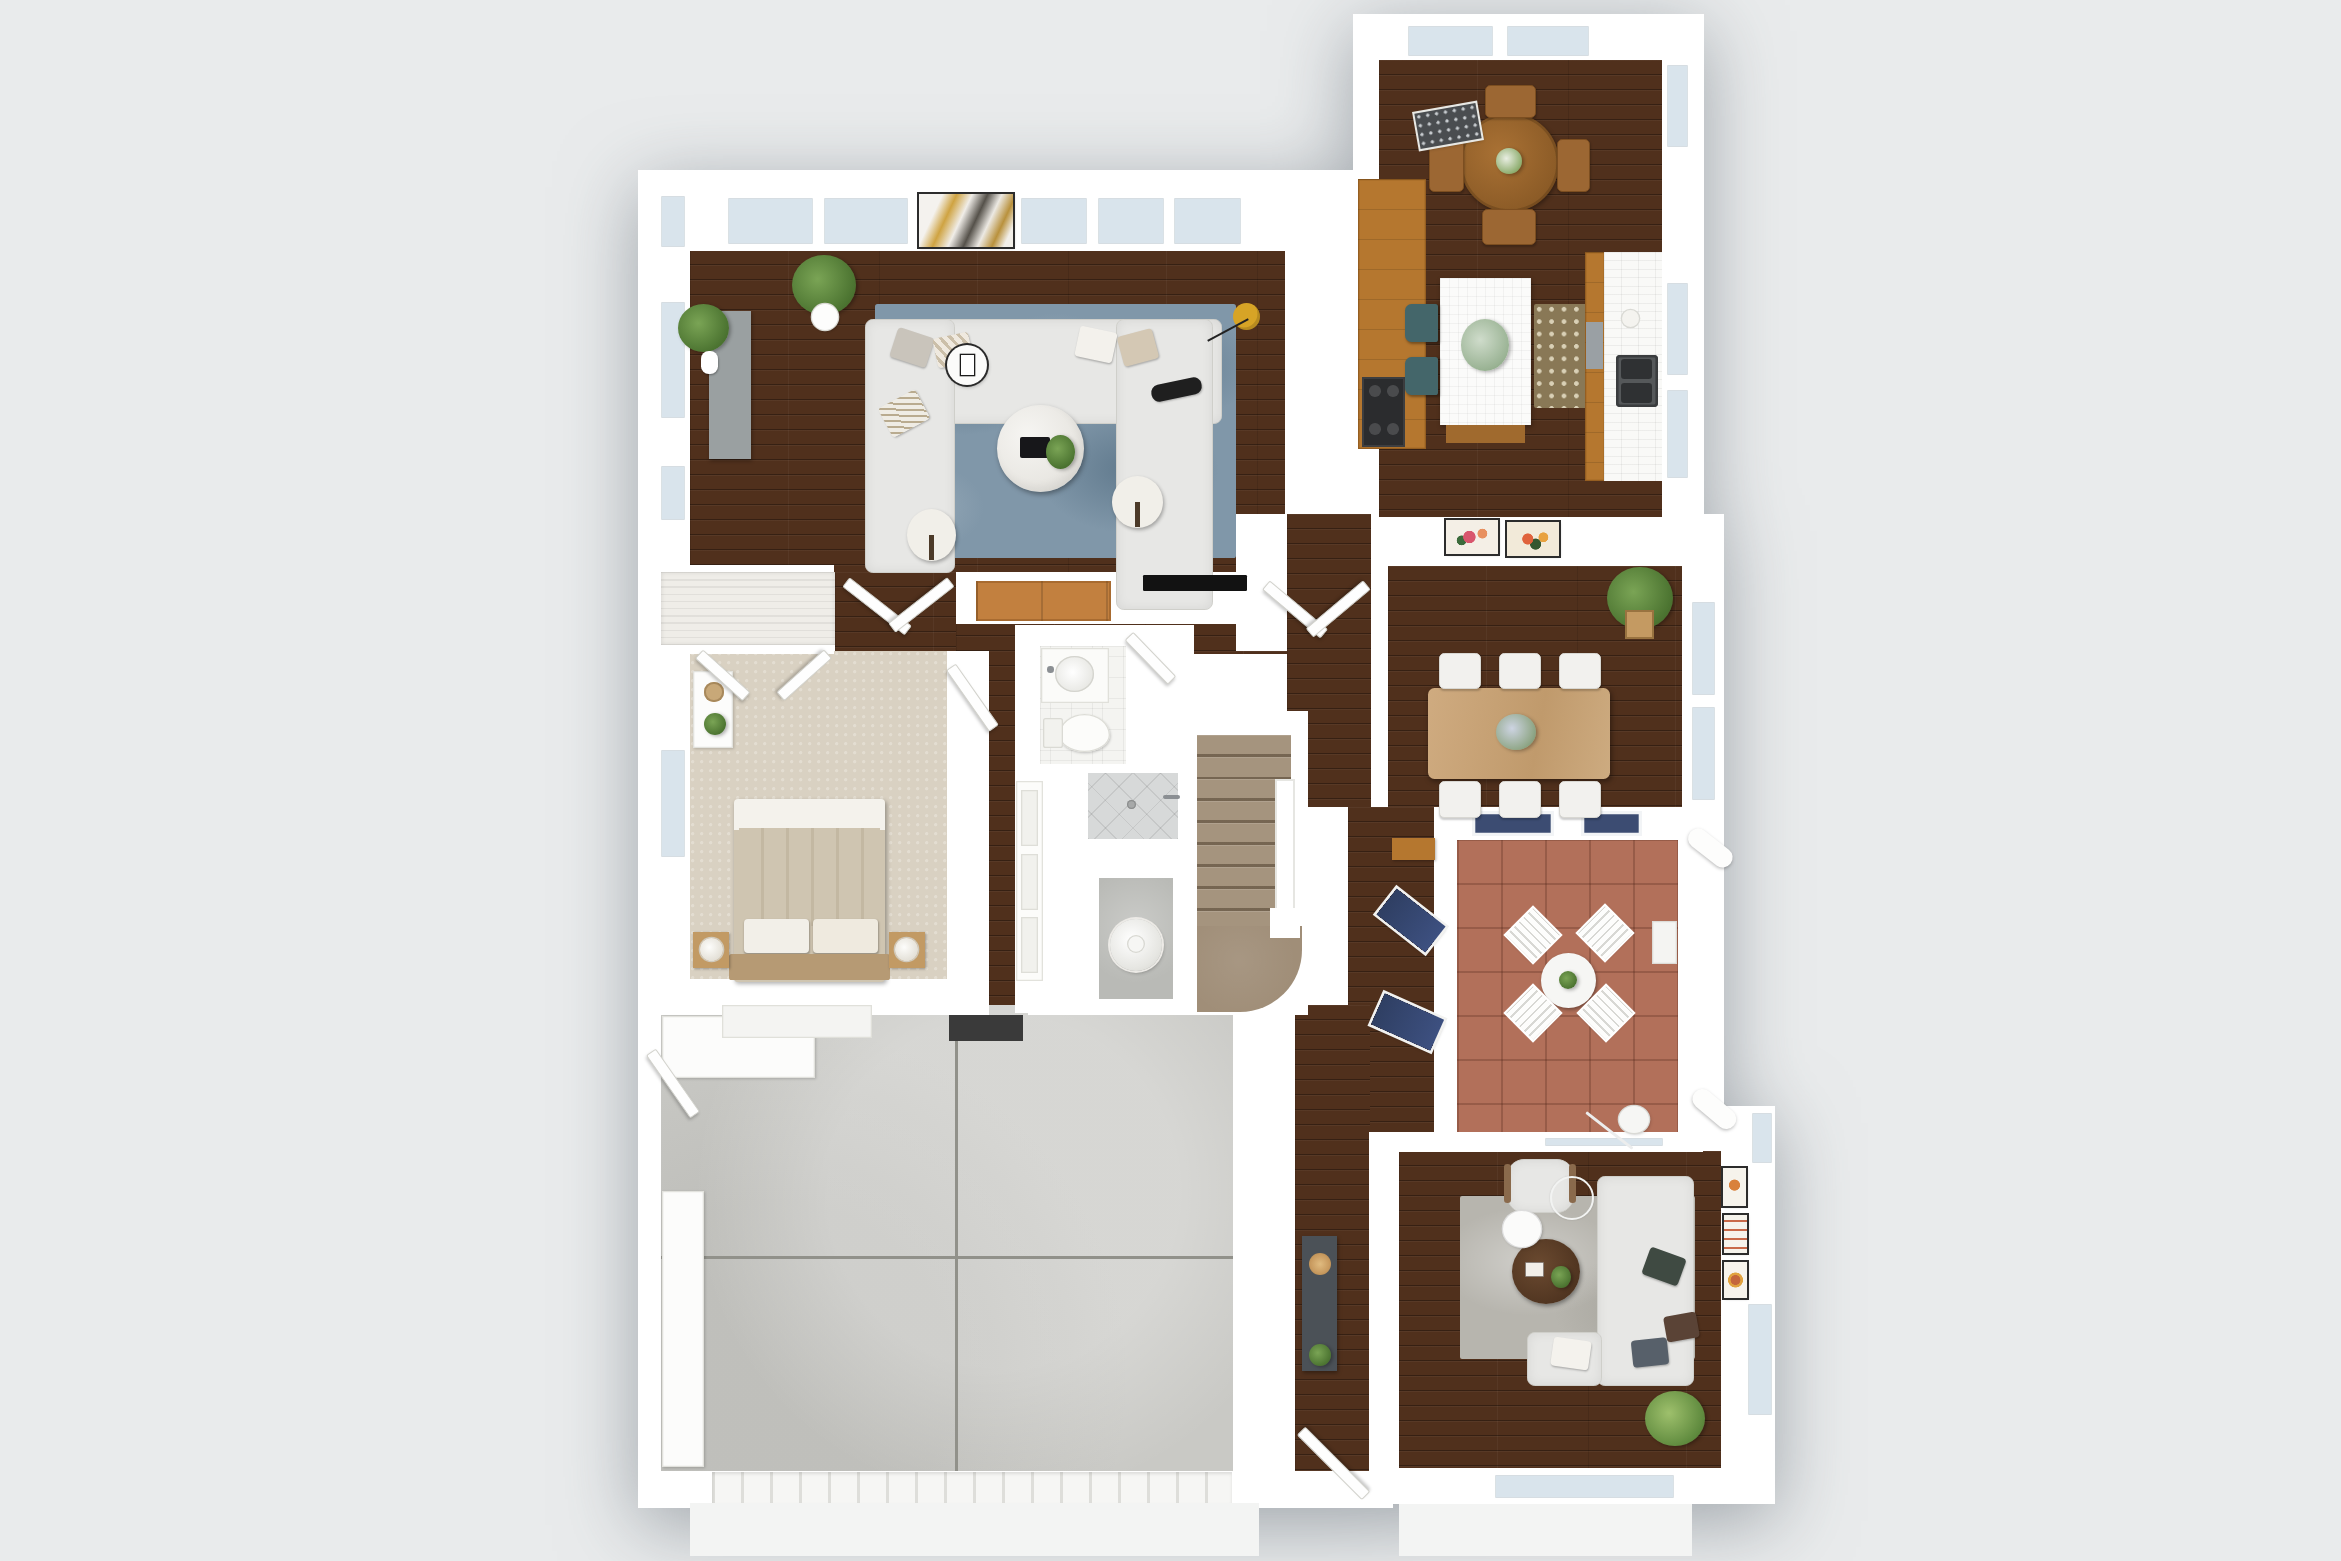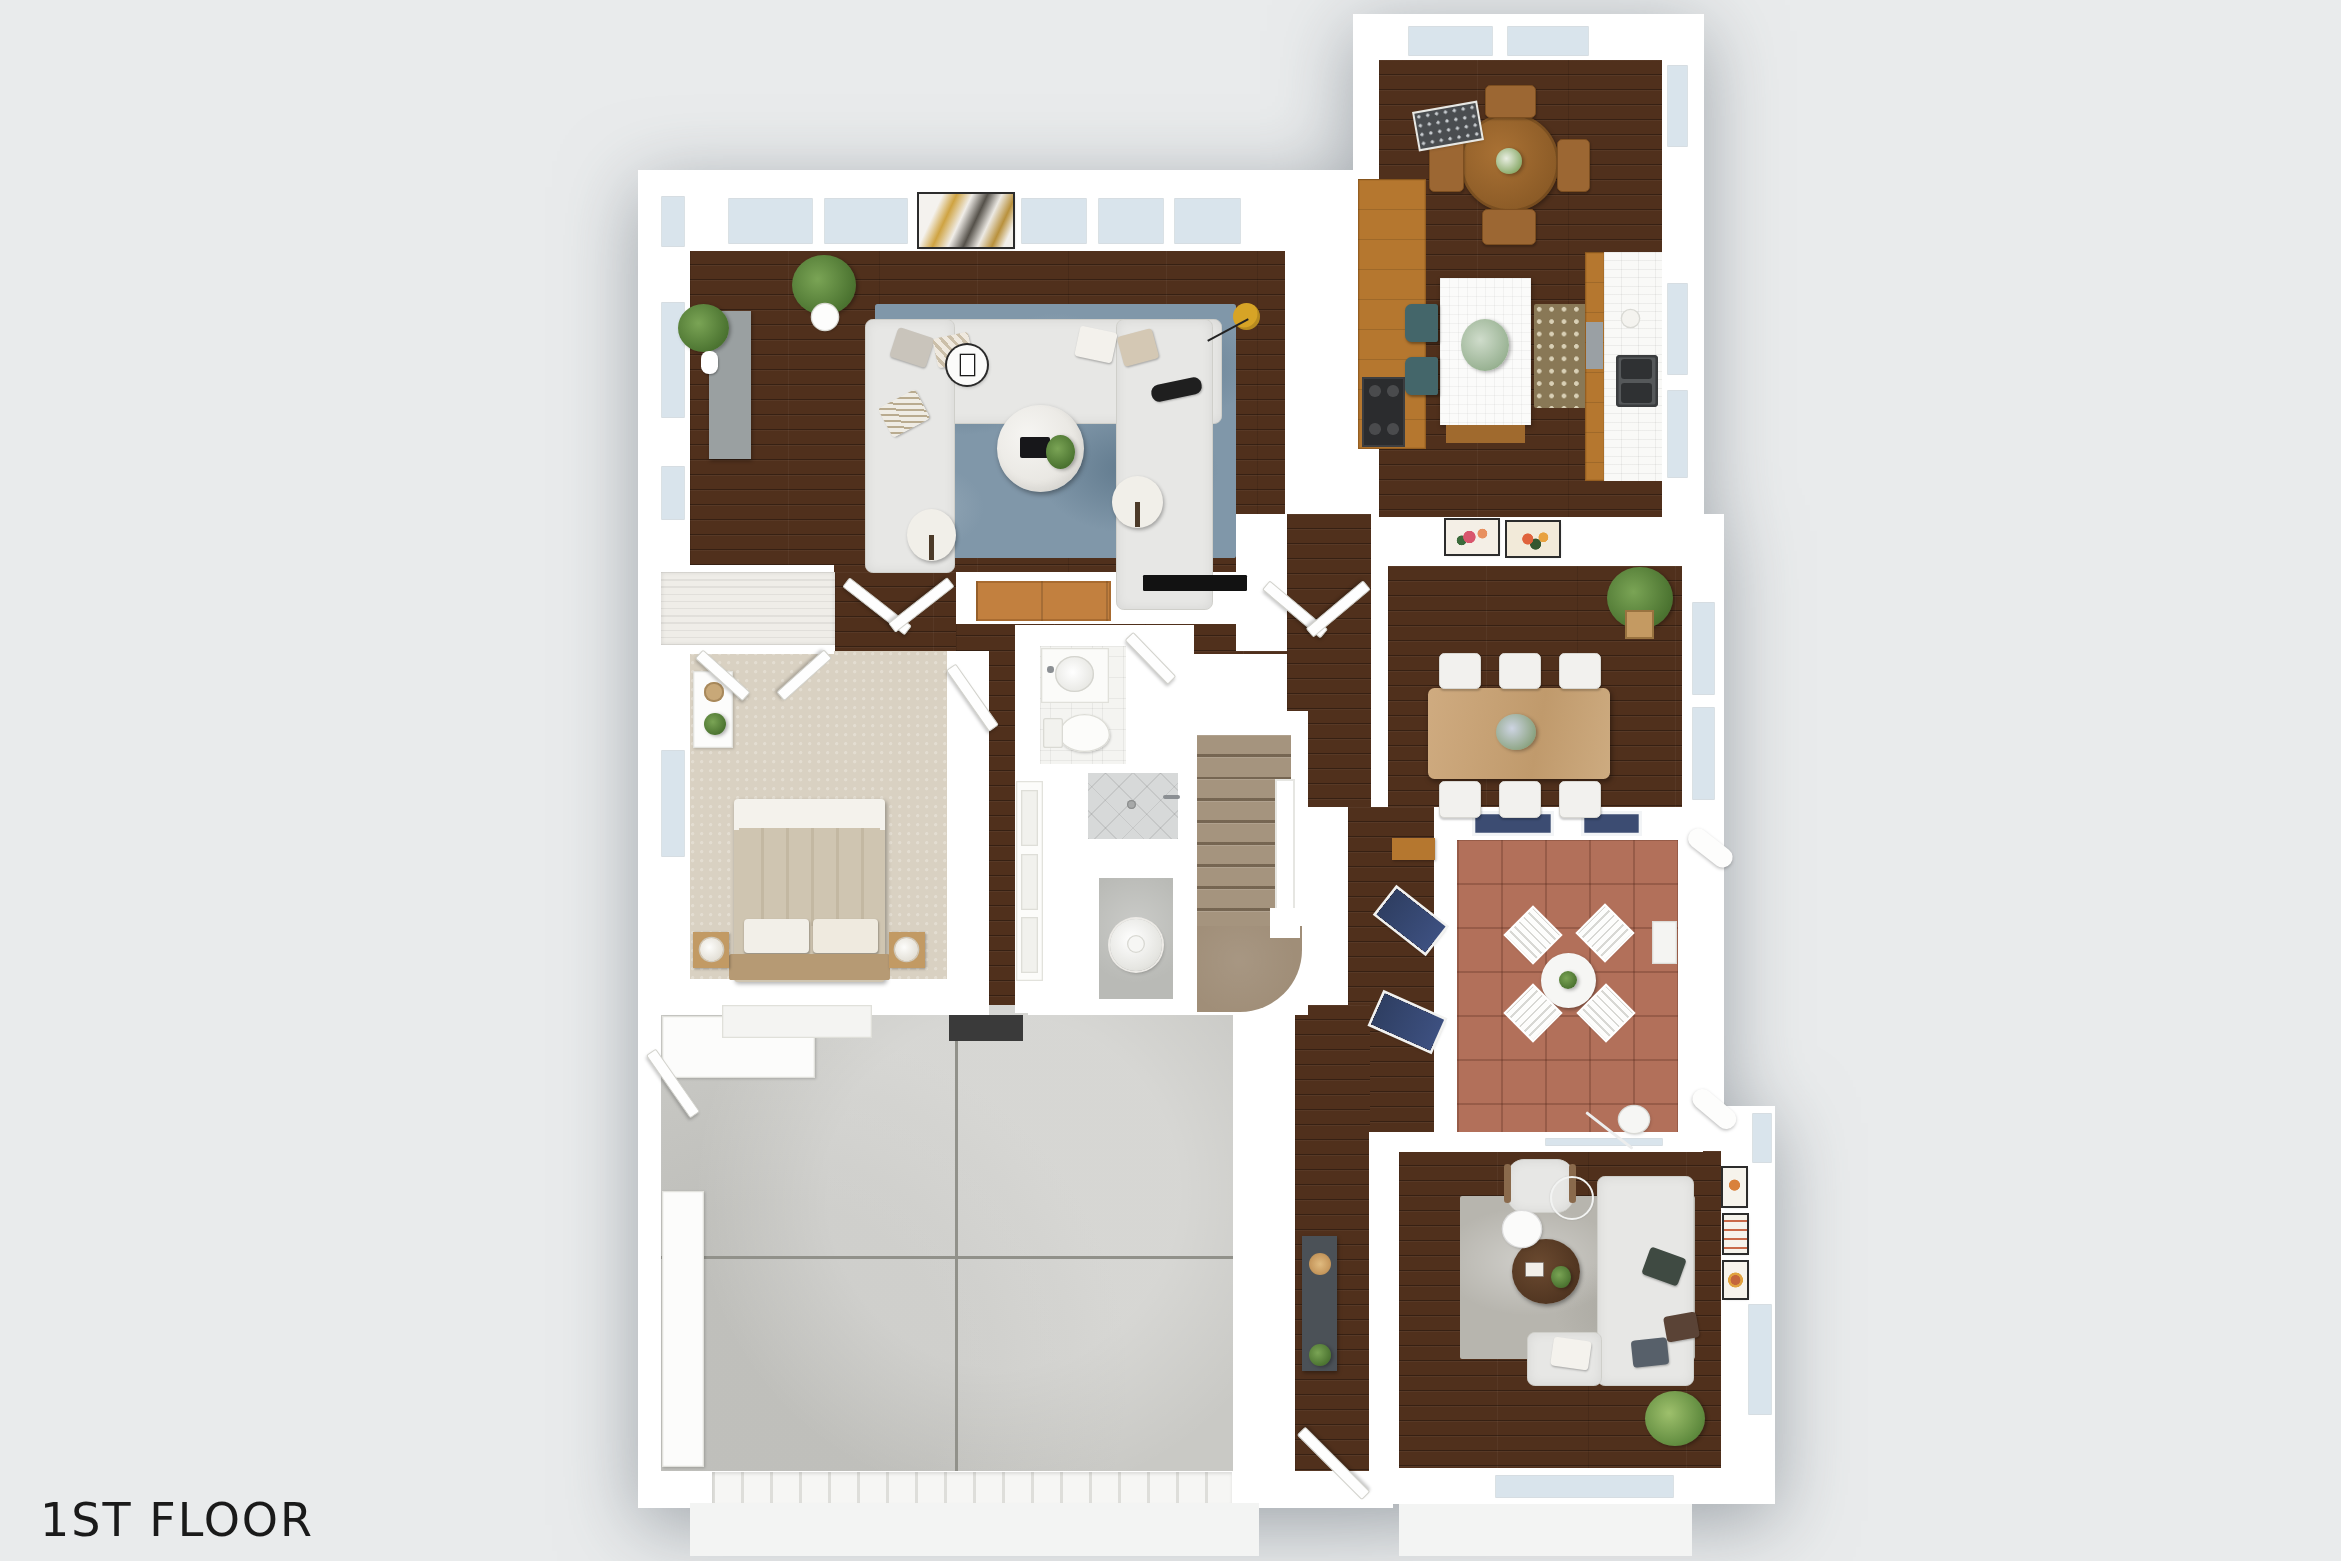--- a/index.html
+++ b/index.html
@@ -301,15 +301,14 @@
   <div class="leaf" style="left:828px;top:648px;width:62px;transform:rotate(138deg);"></div>
   <div class="leaf" style="left:846px;top:576px;width:77px;transform:rotate(38deg);"></div>
   <div class="leaf" style="left:951px;top:576px;width:73px;transform:rotate(142deg);"></div>
   <div class="leaf" style="left:951px;top:661px;width:73px;transform:rotate(55deg);"></div>
   <div class="leaf" style="left:1129px;top:630px;width:60px;transform:rotate(46deg);"></div>
   <div class="leaf" style="left:1266px;top:579px;width:74px;transform:rotate(40deg);"></div>
   <div class="leaf" style="left:1367px;top:579px;width:73px;transform:rotate(140deg);"></div>
   <div class="leaf" style="left:651px;top:1046px;width:75px;transform:rotate(55deg);"></div>
   <div class="leaf" style="left:1366px;top:1490px;width:90px;transform:rotate(225deg);"></div>
 
-  <div class="label" style="left:40px;top:1493px;">1ST FLOOR</div>
 </div>
 
 
 </body></html>

